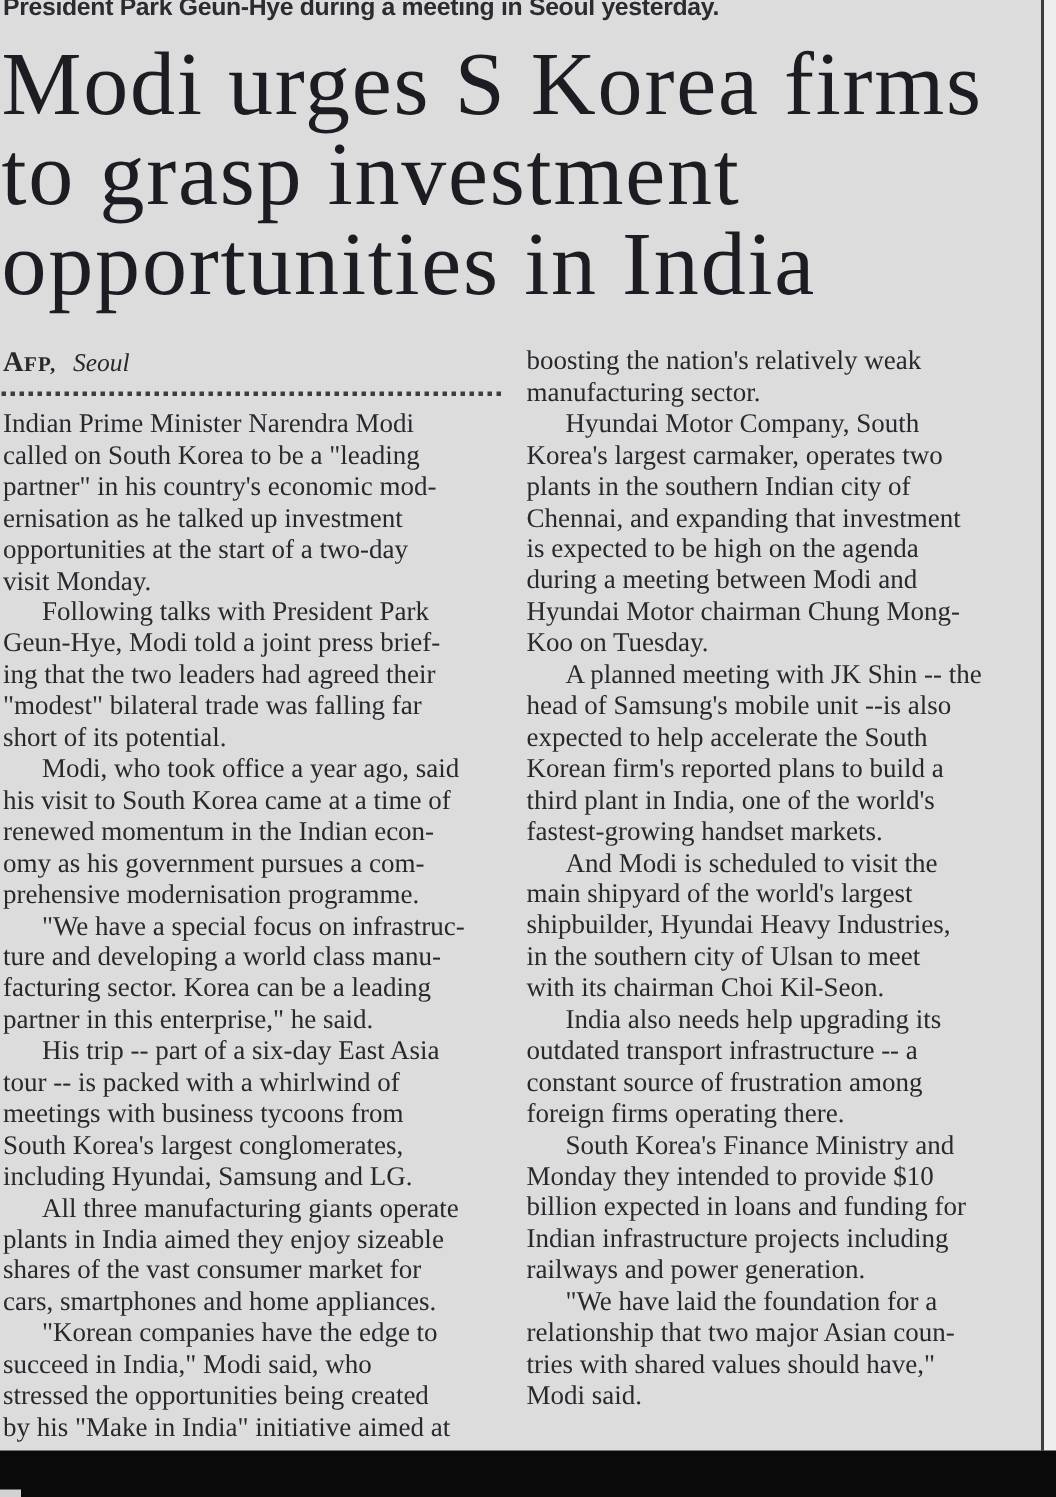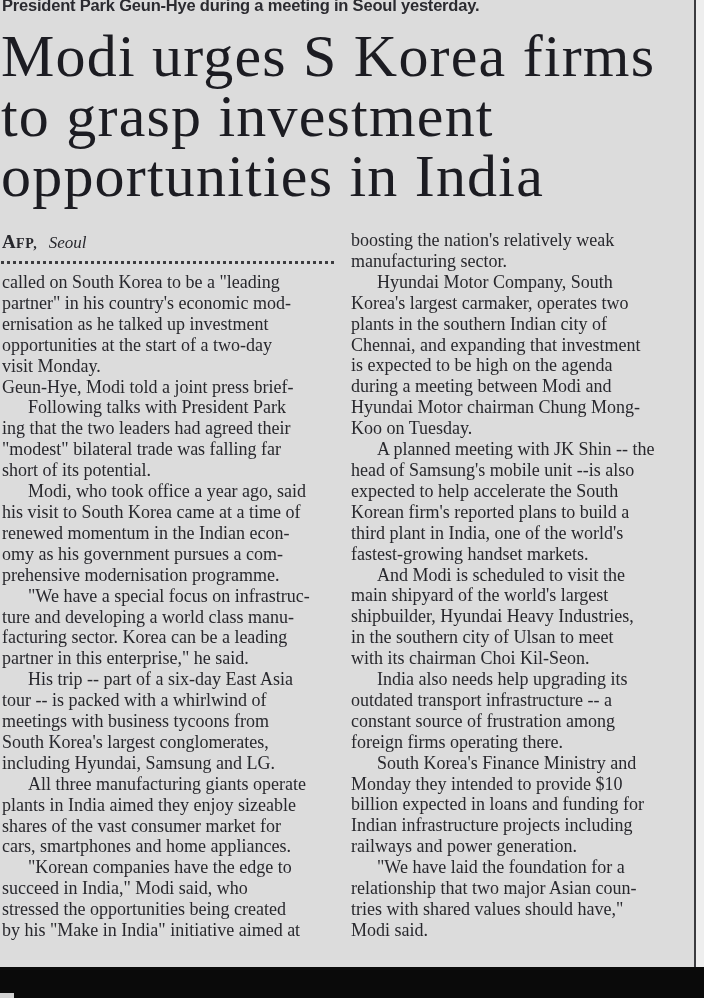--- a/index.html
+++ b/index.html
@@ -124,27 +124,28 @@
   </div>
 
   <div class="byline">
     <span class="agency">AFP,</span>
     <span class="location">Seoul</span>
   </div>
 
   <div class="dotted-rule"></div>
 
   <div class="col col1">
+      <div class="bodyline">Indian Prime Minister Narendra Modi</div>
       <div class="bodyline">called on South Korea to be a "leading</div>
       <div class="bodyline">partner" in his country's economic mod-</div>
       <div class="bodyline">ernisation as he talked up investment</div>
       <div class="bodyline">opportunities at the start of a two-day</div>
       <div class="bodyline">visit Monday.</div>
+      <div class="bodyline indent">Following talks with President Park</div>
       <div class="bodyline">Geun-Hye, Modi told a joint press brief-</div>
-      <div class="bodyline indent">Following talks with President Park</div>
       <div class="bodyline">ing that the two leaders had agreed their</div>
       <div class="bodyline">"modest" bilateral trade was falling far</div>
       <div class="bodyline">short of its potential.</div>
       <div class="bodyline indent">Modi, who took office a year ago, said</div>
       <div class="bodyline">his visit to South Korea came at a time of</div>
       <div class="bodyline">renewed momentum in the Indian econ-</div>
       <div class="bodyline">omy as his government pursues a com-</div>
       <div class="bodyline">prehensive modernisation programme.</div>
       <div class="bodyline indent">"We have a special focus on infrastruc-</div>
       <div class="bodyline">ture and developing a world class manu-</div>

